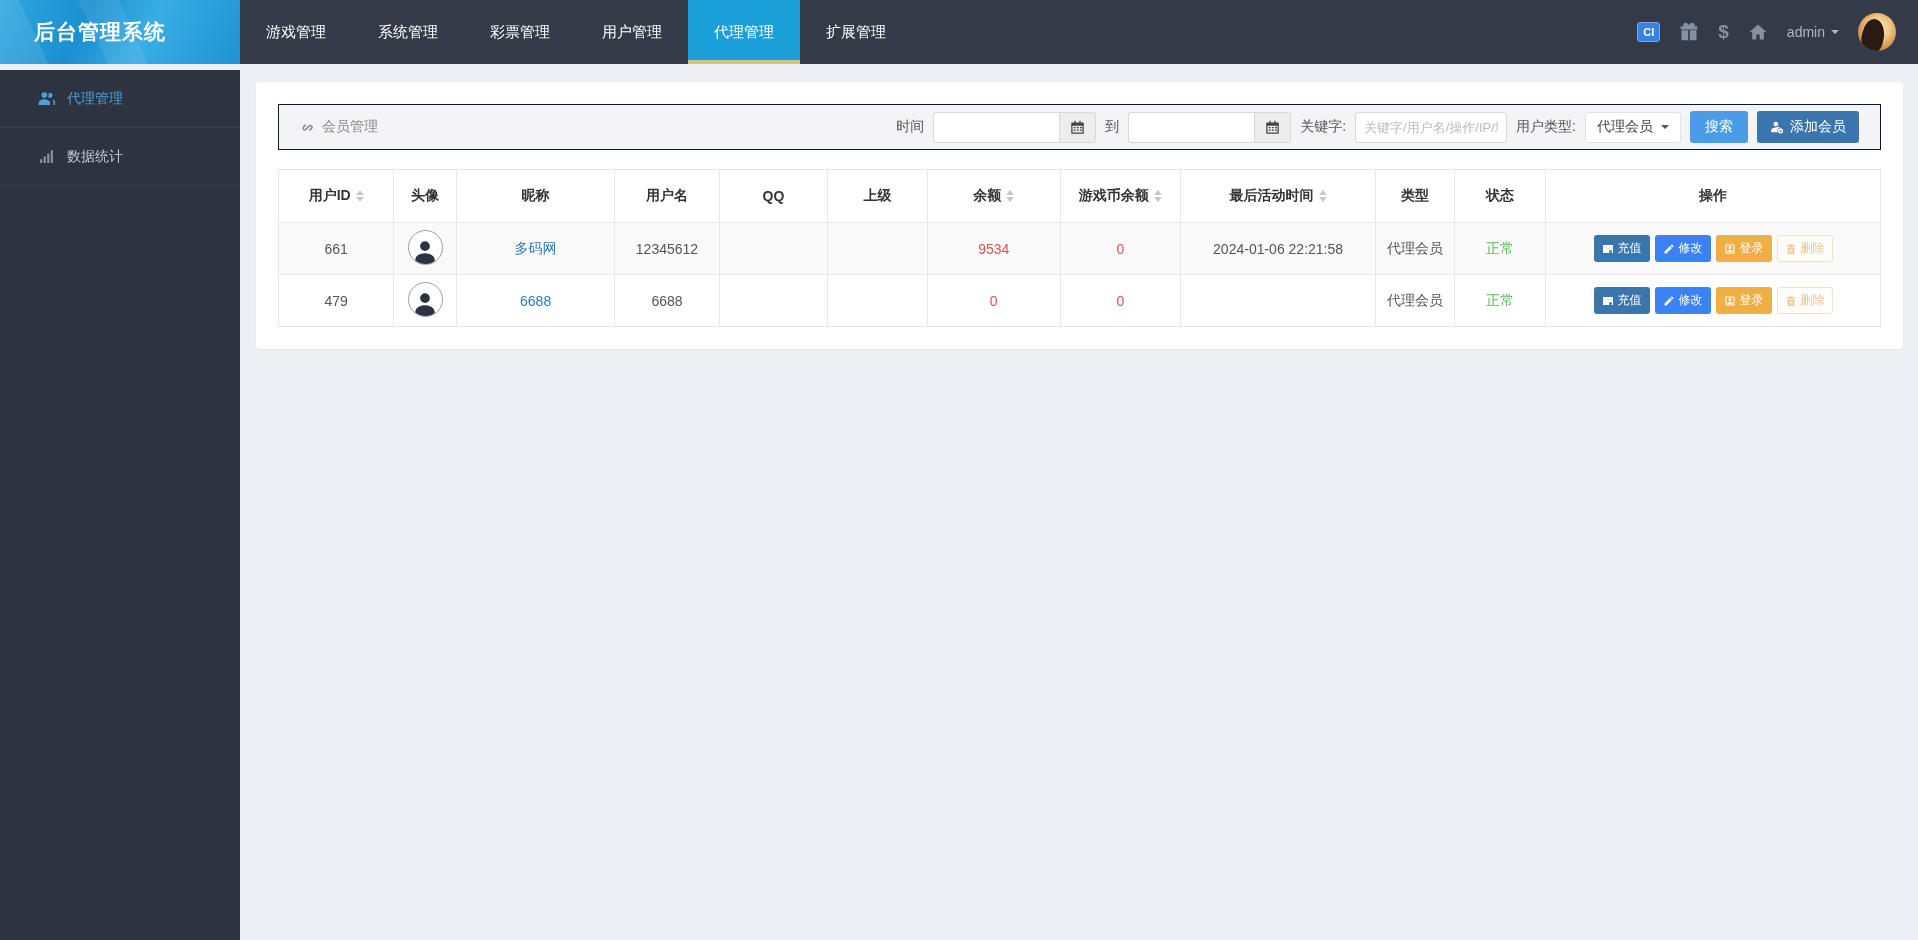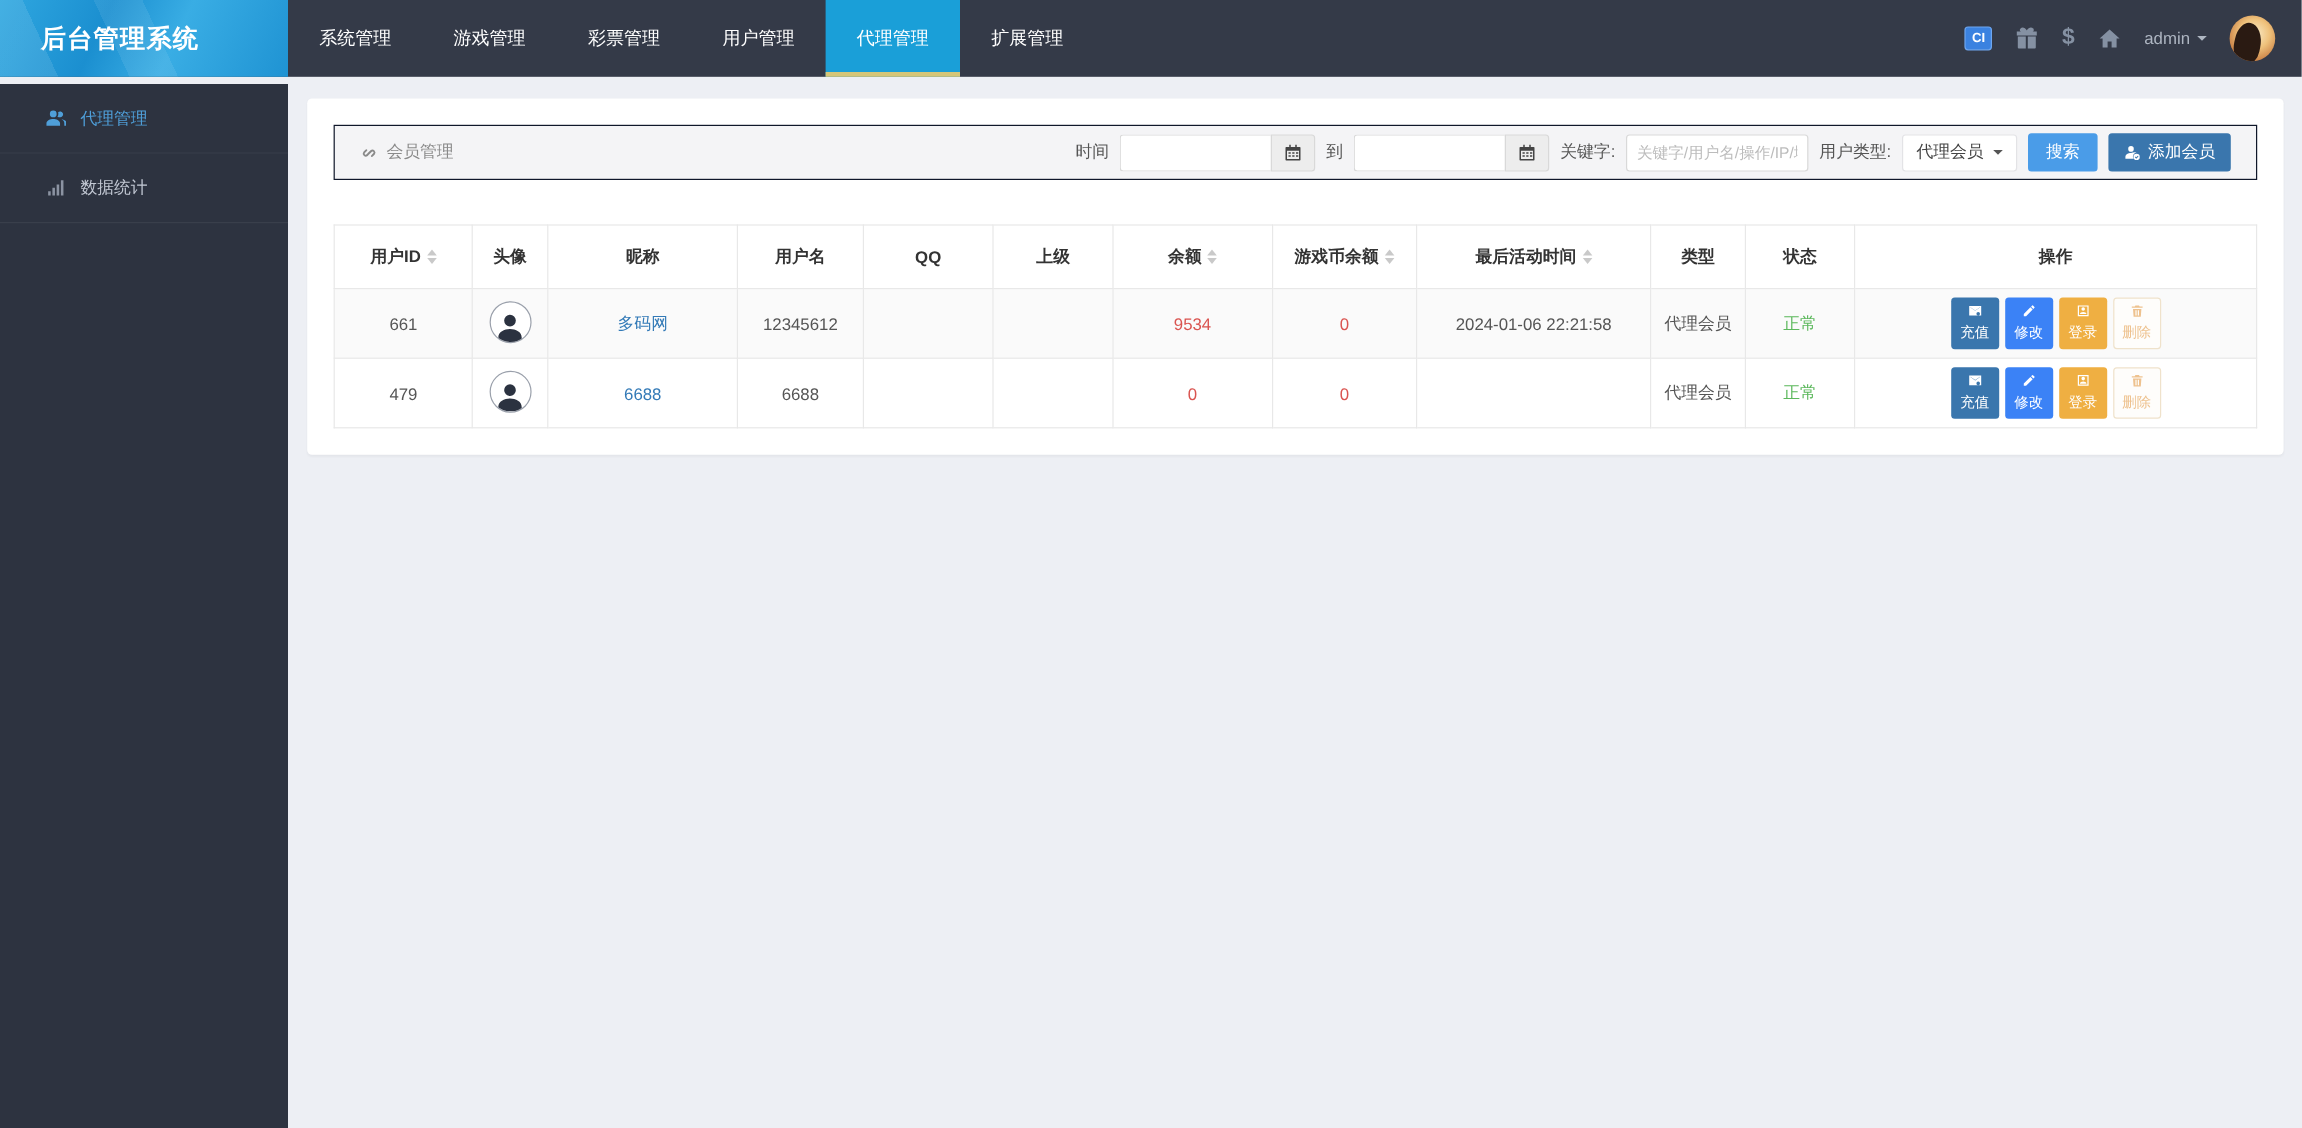--- a/index.html
+++ b/index.html
@@ -62,55 +62,55 @@
   .select-box { height:31px; background:#fff; border:1px solid #e3e3e6; border-radius:3px;
     display:flex; align-items:center; gap:8px; padding:0 11px; font-size:14px; color:#444; cursor:pointer; }
   .select-box .caret { border-top-color:#555; }
   .btn { border:none; border-radius:3px; color:#fff; font-size:14px; cursor:pointer;
     display:inline-flex; align-items:center; gap:6px; font-family:inherit; }
   .btn-search { background:#4a9ce8; padding:7px 15px;text-align:right; }
   .btn-add { background:#3a76ad; padding:7px 13px; }
   .btn-add svg { width:14px; height:14px; fill:#fff; }
 
   
-  table { width:100%; border-collapse:collapse; margin-top:37px; table-layout:fixed; }
+  table { width:100%; border-collapse:collapse; margin-top:19px; table-layout:fixed; }
   th,td { border:1px solid #e8e8e8; text-align:center; font-size:14px; color:#333; }
   th { padding:17px 6px; font-weight:bold; }
   td { padding:7px 6px; height:52px; color:#555; }
   tbody tr:nth-child(odd) { background:#fafafa; }
   .sort { display:inline-flex; flex-direction:column; gap:2px; margin-left:5px;
     vertical-align:middle; cursor:pointer; }
   .sort i { width:0; height:0; border-left:4px solid transparent; border-right:4px solid transparent; }
   .sort .up { border-bottom:5px solid #c9c9c9; }
   .sort .dn { border-top:5px solid #c9c9c9; }
   .link { color:#337ab7; cursor:pointer; text-decoration:none; }
   .num-red { color:#da5450; }
   .ok-green { color:#5cb85c; }
   .avatar-cell { width:35px; height:35px; border-radius:50%; border:1px solid #9aa0ab;
     display:inline-flex; align-items:center; justify-content:center; background:#fff; overflow:hidden;}
   .avatar-cell svg { width:26px; height:26px; fill:#2b3240; margin-top:6px;}
   .ops { display:flex; gap:5px; justify-content:center; }
   .op-btn { border:none; border-radius:3px; color:#fff; font-size:12px; padding:5px 8px;
-    display:inline-flex; align-items:center; gap:4px; cursor:pointer; font-family:inherit;flex-direction:column;}
+    display:inline-flex; align-items:center; gap:4px; cursor:pointer; font-family:inherit;}
   .op-btn svg { width:12px; height:12px; fill:currentColor; }
   .op-recharge { background:#3a76ad; }
   .op-edit { background:#3b82f6; }
   .op-login { background:#efaf42; }
   .op-delete { background:#fefdfb; color:#eec28f; border:1px solid #efe2cb; padding:4px 7px; }
 </style>
 </head>
 <body>
 
 <div class="topbar">
   <div class="logo">
     <span>后台管理系统</span>
   </div>
   <div class="nav">
+    <div class="nav-item">游戏管理</div>
     <div class="nav-item">系统管理</div>
-    <div class="nav-item">游戏管理</div>
     <div class="nav-item">彩票管理</div>
     <div class="nav-item">用户管理</div>
     <div class="nav-item active">代理管理</div>
     <div class="nav-item">扩展管理</div>
   </div>
   <div class="topbar-right">
     <span class="ci-badge">CI</span>
     <svg class="top-ico" viewBox="0 0 24 24">
       <path d="M3 10h8v12H4a1 1 0 0 1-1-1v-11zm10 12V10h8v11a1 1 0 0 1-1 1h-7zM2 5h20v4H2V5zm10-1s-1.5-3-4-3C6 1 5 2.5 5 3.5 5 4.8 6 5 7 5h5zm0 0s1.5-3 4-3c2 0 3 1.5 3 2.5C19 4.8 18 5 17 5h-5z"></path>
     </svg>

